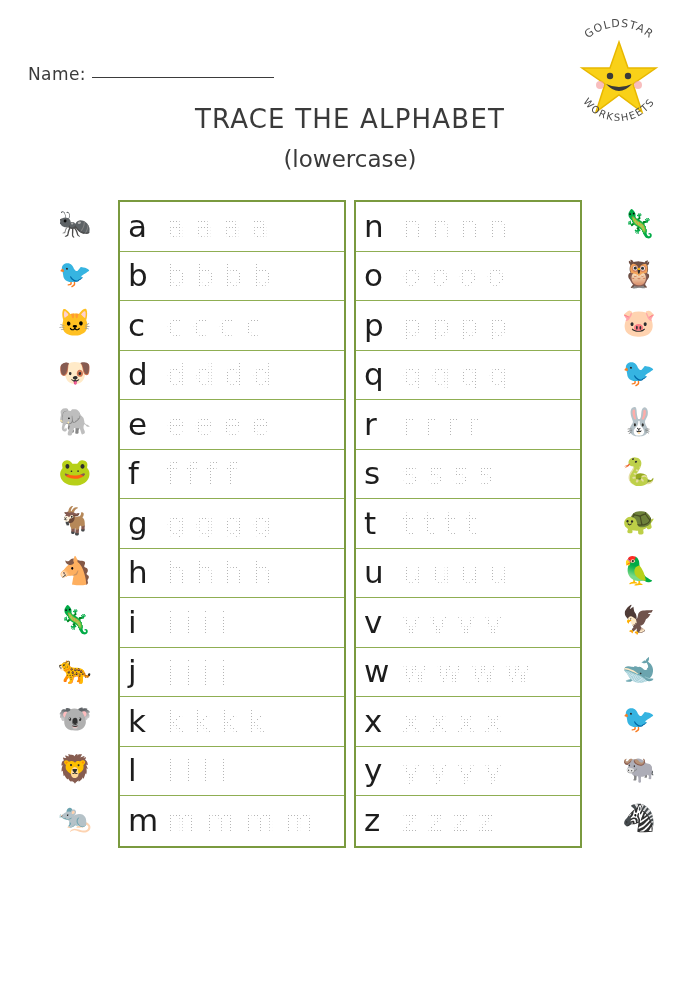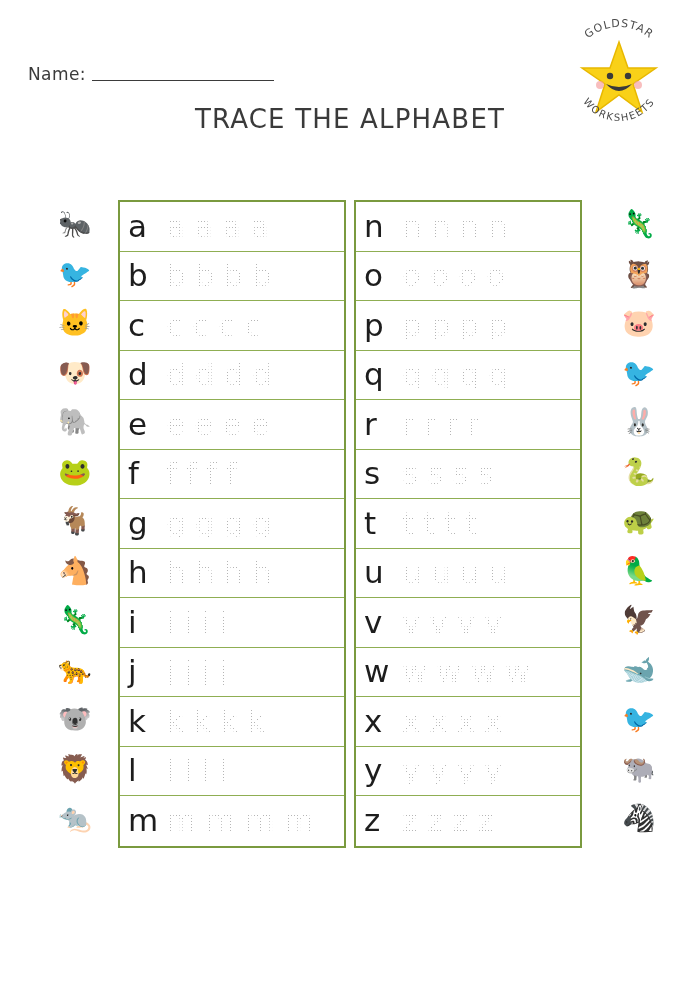--- a/index.html
+++ b/index.html
@@ -18,21 +18,21 @@
 
   
   .header {
     position: absolute;
     top: 30px; left: 0; right: 0;
     height: 60px;
   }
   .field {
     position: absolute;
     display: flex;
-    align-items: center;
+    align-items: flex-start;
     gap: 6px;
   }
   .field-name { left: 28px; top: 34px; }
   .field-date { left: 378px; top: 34px; }
   .field-label {
     font-size: 17px;
     color: #3b3b3b;
     font-family: "DejaVu Sans", sans-serif;
     letter-spacing: 0.4px;
   }
@@ -169,20 +169,21 @@
       <text font-family="DejaVu Sans, sans-serif" font-size="11" fill="#4a4a4a" letter-spacing="1">
         <textPath href="#arcTop" startOffset="50%" text-anchor="middle">GOLDSTAR</textPath>
       </text>
       <text font-family="DejaVu Sans, sans-serif" font-size="10" fill="#4a4a4a" letter-spacing="1.5">
         <textPath href="#arcBot" startOffset="50%" text-anchor="middle">WORKSHEETS</textPath>
       </text>
     </svg>
   </div>
 
   <div class="title">TRACE THE ALPHABET</div>
+  <div class="subtitle">(lowercase)</div>
 
   <div class="side side-left">
     <div class="animal">🐜</div>
     <div class="animal">🐦</div>
     <div class="animal">🐱</div>
     <div class="animal">🐶</div>
     <div class="animal">🐘</div>
     <div class="animal">🐸</div>
     <div class="animal">🐐</div>
     <div class="animal">🐴</div>

